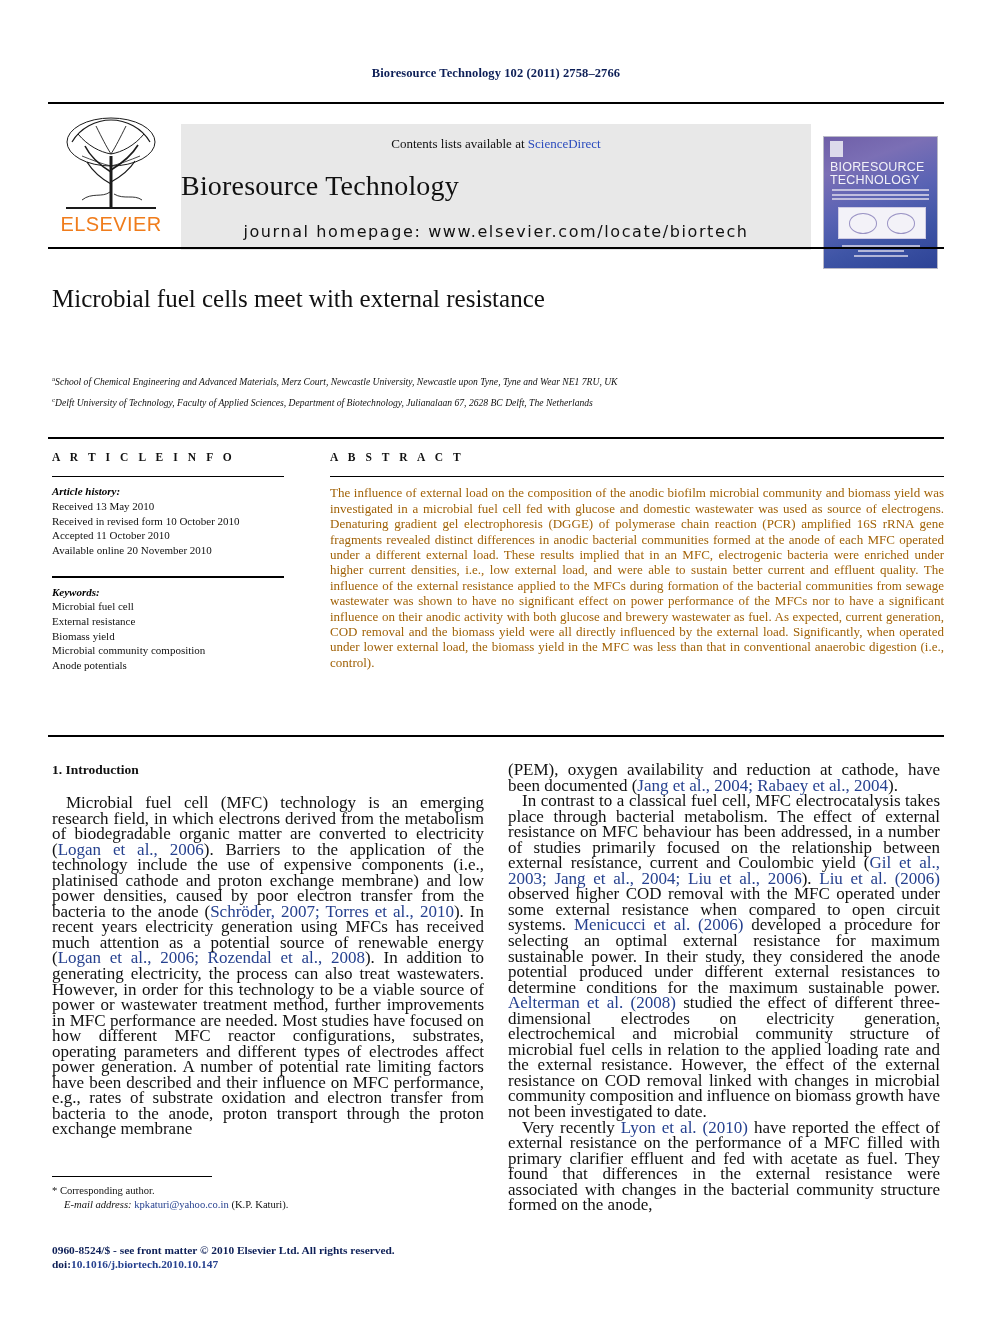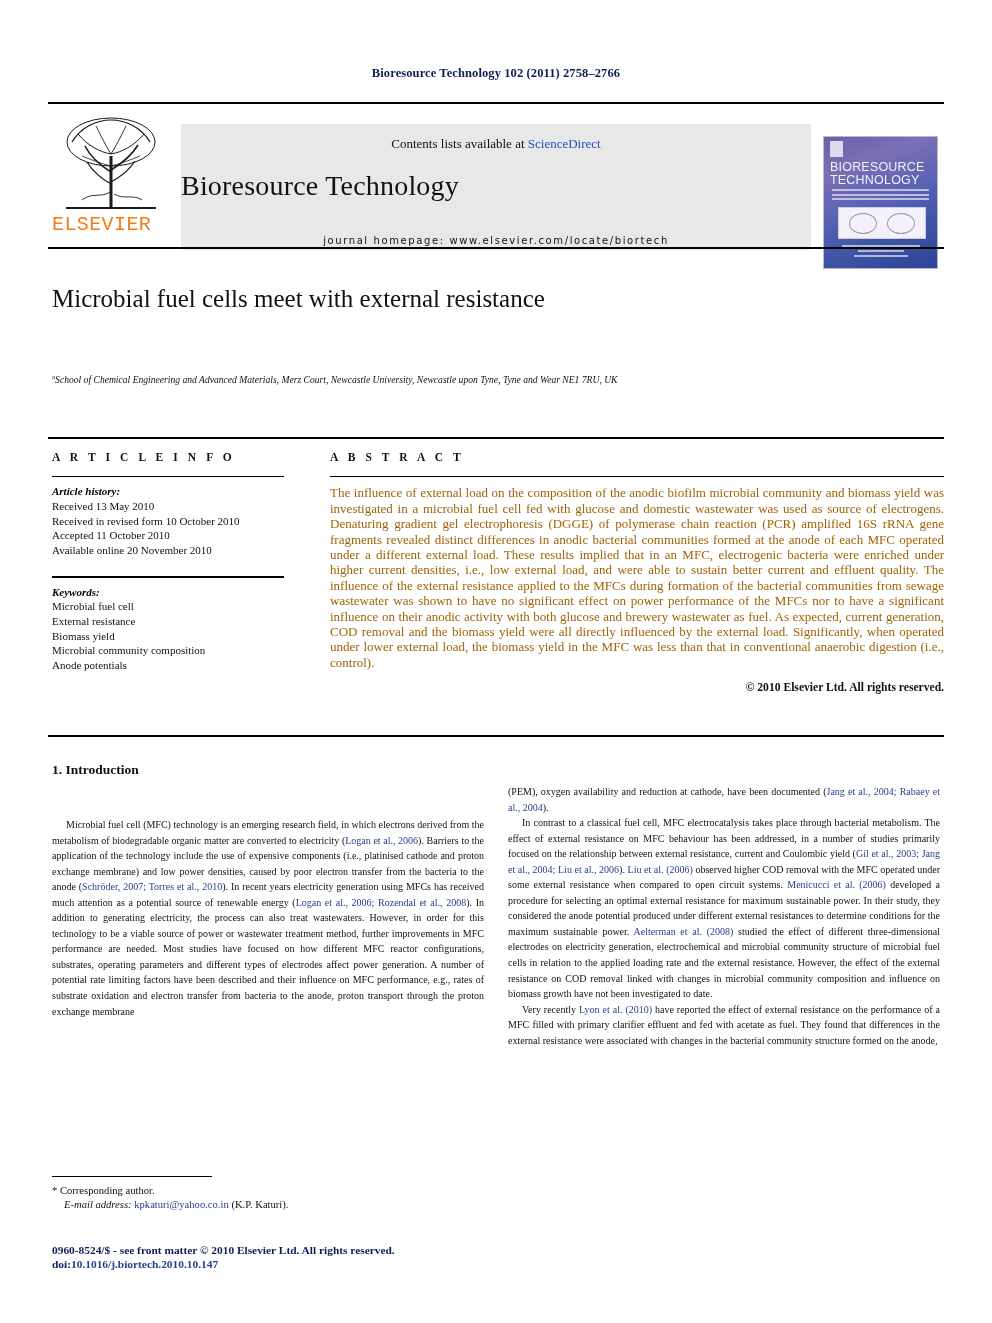--- a/index.html
+++ b/index.html
@@ -75,25 +75,24 @@
     text-align: left;
     font-size: 28px;
     color: #111;
     letter-spacing: 0.2px;
   }
   .mast-home {
     position: absolute;
     left: 0; top: 98px;
     width: 630px;
     text-align: center;
-    font-size: 10px;
+    font-size: 16px;
     color: #111;
     letter-spacing: 1.6px;
     font-family: "DejaVu Sans", sans-serif;
-    margin-top: 13px;
   }
   .mast-cover {
     position: absolute;
     left: 775px; top: 14px;
     width: 113px;
     height: 131px;
     border: 1px solid #b9b9c7;
     background: linear-gradient(160deg, #6f5fa8 0%, #7b6fb5 22%, #5a63b4 48%, #3f55a6 72%, #2d4396 100%);
     overflow: hidden;
     margin-top: 18px;
@@ -160,22 +159,22 @@
     width: 896px;
     height: 2.2px;
     background: #000;
   }
 
   
   .tree-word {
     position: absolute;
     left: 0; bottom: 2px;
     width: 118px;
-    text-align: left;
-    font-family: Liberation Mono, monospace;
+    text-align: center;
+    font-family: Liberation Sans, sans-serif;
     font-size: 20px;
     color: #f07c1b;
     letter-spacing: 0.4px;
     margin-top: 20px;
   }
 
   
   .art-title {
     position: absolute;
     left: 52px; top: 285px;
@@ -199,21 +198,21 @@
     color: #26418f;
   }
   .affils {
     position: absolute;
     left: 52px; top: 370px;
     width: 850px;
   }
   .affil {
     font-size: 9.6px;
     font-style: italic;
-    line-height: 14px;
+    line-height: 19px;
     color: #111;
   }
   .affil sup {
     font-size: 7px;
     vertical-align: super;
     font-style: normal;
   }
 
   
   .region-rule-top {
@@ -296,25 +295,24 @@
     position: absolute;
     left: 52px; top: 762px;
     font-size: 13.5px;
     font-weight: bold;
     color: #111;
   }
   .col {
     position: absolute;
     top: 795px;
     width: 432px;
-    font-size: 10px;
+    font-size: 17px;
     line-height: 15.55px;
     text-align: justify;
     color: #111;
-    margin-top: 22px;
   }
   .col-left  { left: 52px; }
   .col-right { left: 508px; top: 762px; }
   .col p {
     margin: 0;
     text-indent: 14px;
   }
   .col p.noindent { text-indent: 0; }
   .ref {
     color: #26418f;
@@ -414,20 +412,21 @@
       </div>
     </div>
   </div>
   <div class="mast-rule"></div>
 
   <div class="art-title">Microbial fuel cells meet with external resistance</div>
 
 
   <div class="affils">
     <div class="affil"><sup>a</sup><span>School of Chemical Engineering and Advanced Materials, Merz Court, Newcastle University, Newcastle upon Tyne, Tyne and Wear NE1 7RU, UK</span></div>
+    <div class="affil"><sup>c</sup><span>Delft University of Technology, Faculty of Applied Sciences, Department of Biotechnology, Julianalaan 67, 2628 BC Delft, The Netherlands</span></div>
   </div>
 
   <div class="region-rule-top" style="top:437px"></div>
   <div class="info-head">A R T I C L E   I N F O</div>
   <div class="abs-head">A B S T R A C T</div>
 
   <div class="info-col">
     <div class="info-rule"></div>
     <div class="info-label">Article history:</div>
     <div class="info-line">Received 13 May 2010</div>
@@ -440,21 +439,20 @@
     <div class="info-line">Microbial fuel cell</div>
     <div class="info-line">External resistance</div>
     <div class="info-line">Biomass yield</div>
     <div class="info-line">Microbial community composition</div>
     <div class="info-line">Anode potentials</div>
   </div>
 
   <div class="abs-col">
     <div class="abs-rule"></div>
     <div class="abs-text">The influence of external load on the composition of the anodic biofilm microbial community and biomass yield was investigated in a microbial fuel cell fed with glucose and domestic wastewater was used as source of electrogens. Denaturing gradient gel electrophoresis (DGGE) of polymerase chain reaction (PCR) amplified 16S rRNA gene fragments revealed distinct differences in anodic bacterial communities formed at the anode of each MFC operated under a different external load. These results implied that in an MFC, electrogenic bacteria were enriched under higher current densities, i.e., low external load, and were able to sustain better current and effluent quality. The influence of the external resistance applied to the MFCs during formation of the bacterial communities from sewage wastewater was shown to have no significant effect on power performance of the MFCs nor to have a significant influence on their anodic activity with both glucose and brewery wastewater as fuel. As expected, current generation, COD removal and the biomass yield were all directly influenced by the external load. Significantly, when operated under lower external load, the biomass yield in the MFC was less than that in conventional anaerobic digestion (i.e., control).</div>
-    <div class="abs-copy">© 2010 Elsevier Ltd. All rights reserved.</div>
   </div>
   <div class="region-rule-bottom"></div>
 
   <div class="sec-head">1. Introduction</div>
   <div class="col col-left" id="col-left">
       <p><span>Microbial fuel cell (MFC) technology is an emerging research field, in which electrons derived from the metabolism of biodegradable organic matter are converted to electricity (</span><span class="ref">Logan et al., 2006</span><span>). Barriers to the application of the technology include the use of expensive components (i.e., platinised cathode and proton exchange membrane) and low power densities, caused by poor electron transfer from the bacteria to the anode (</span><span class="ref">Schröder, 2007; Torres et al., 2010</span><span>). In recent years electricity generation using MFCs has received much attention as a potential source of renewable energy (</span><span class="ref">Logan et al., 2006; Rozendal et al., 2008</span><span>). In addition to generating electricity, the process can also treat wastewaters. However, in order for this technology to be a viable source of power or wastewater treatment method, further improvements in MFC performance are needed. Most studies have focused on how different MFC reactor configurations, substrates, operating parameters and different types of electrodes affect power generation. A number of potential rate limiting factors have been described and their influence on MFC performance, e.g., rates of substrate oxidation and electron transfer from bacteria to the anode, proton transport through the proton exchange membrane</span></p>
     </div>
   <div class="col col-right" id="col-right">
       <p class="noindent"><span>(PEM), oxygen availability and reduction at cathode, have been documented (</span><span class="ref">Jang et al., 2004; Rabaey et al., 2004</span><span>).</span></p>
       <p><span>In contrast to a classical fuel cell, MFC electrocatalysis takes place through bacterial metabolism. The effect of external resistance on MFC behaviour has been addressed, in a number of studies primarily focused on the relationship between external resistance, current and Coulombic yield (</span><span class="ref">Gil et al., 2003; Jang et al., 2004; Liu et al., 2006</span><span>). </span><span class="ref">Liu et al. (2006)</span><span> observed higher COD removal with the MFC operated under some external resistance when compared to open circuit systems. </span><span class="ref">Menicucci et al. (2006)</span><span> developed a procedure for selecting an optimal external resistance for maximum sustainable power. In their study, they considered the anode potential produced under different external resistances to determine conditions for the maximum sustainable power. </span><span class="ref">Aelterman et al. (2008)</span><span> studied the effect of different three-dimensional electrodes on electricity generation, electrochemical and microbial community structure of microbial fuel cells in relation to the applied loading rate and the external resistance. However, the effect of the external resistance on COD removal linked with changes in microbial community composition and influence on biomass growth have not been investigated to date.</span></p>

